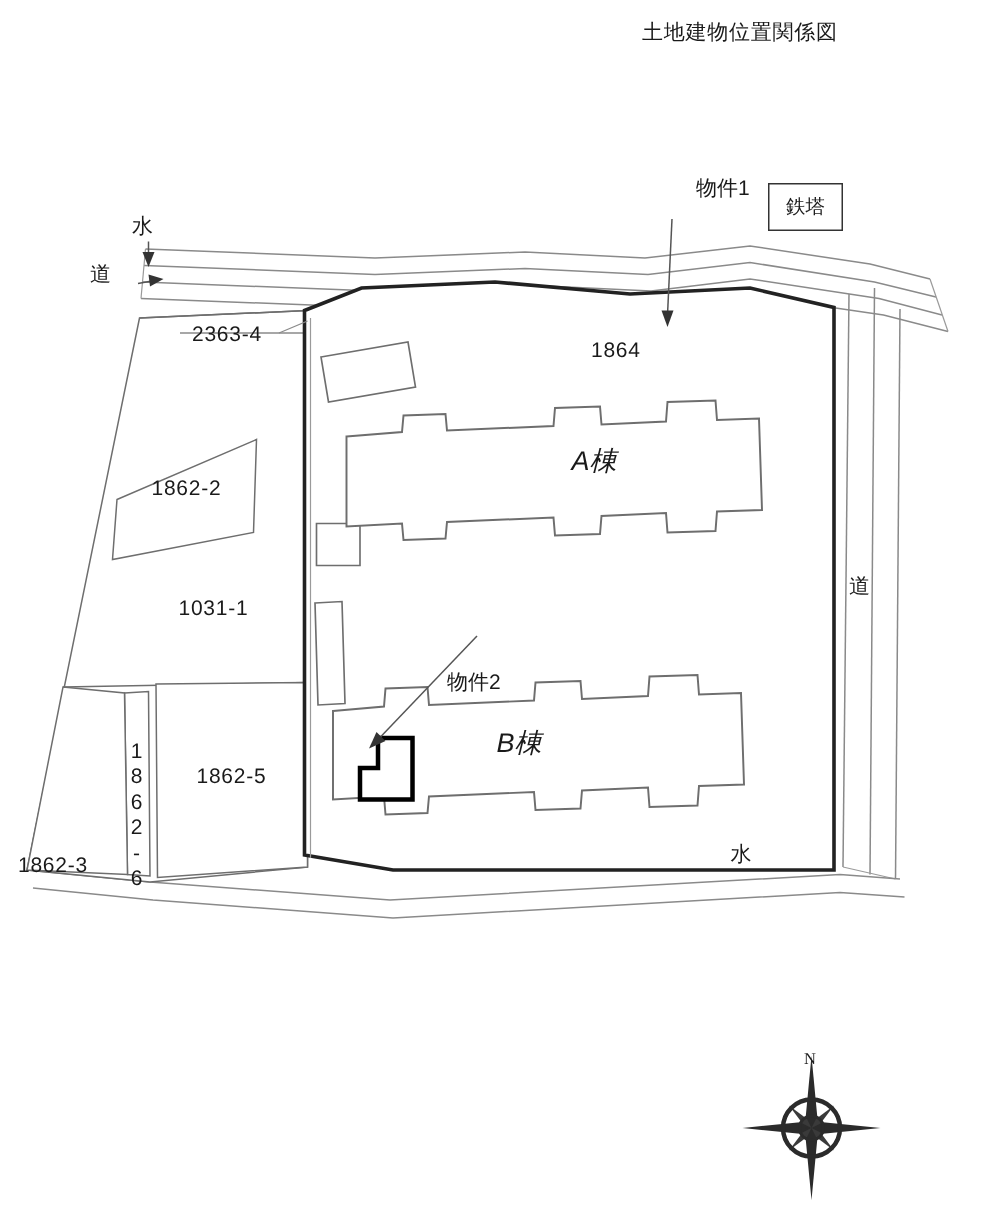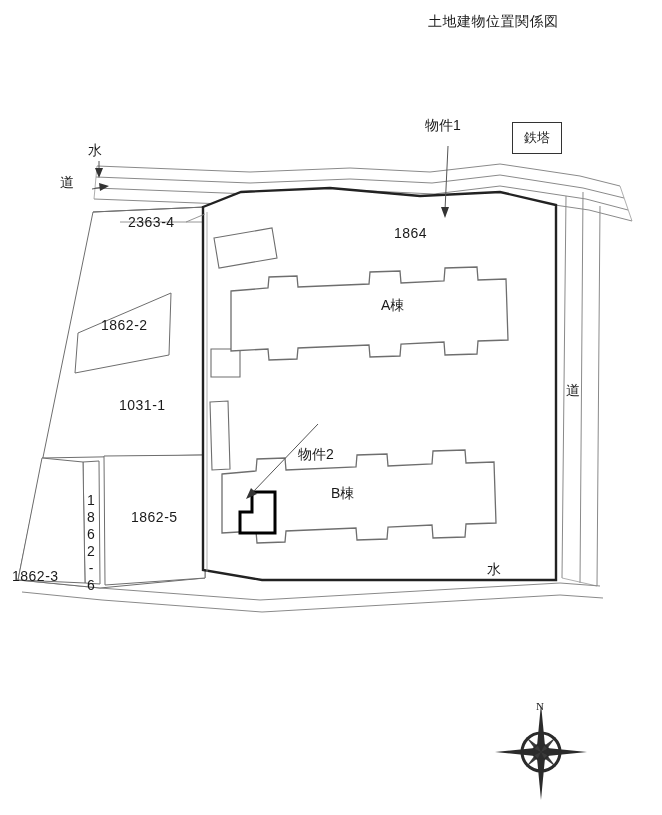--- a/index.html
+++ b/index.html
@@ -38,21 +38,22 @@
   }
   .title-lbl {
     font-size: 14px;
     letter-spacing: 0.5px;
   }
   .parcel-lbl {
     font-size: 14px;
     letter-spacing: 0.5px;
   }
   .bldg-lbl {
-    font-size: 14px;
+    font-size: 18px;
+    font-style: italic;
   }
   .kanji-lbl {
     font-size: 14px;
   }
   .tower-lbl {
     font-size: 13px;
   }
   .vert-lbl {
     writing-mode: vertical-rl;
     text-orientation: upright;
@@ -187,21 +188,21 @@
       <polygon points="15,15 3,6 0,0 6,3" fill="#3a3a3a"></polygon>
 
       <circle cx="0" cy="0" r="19" fill="none" stroke="#2b2b2b" stroke-width="3"></circle>
       <circle cx="0" cy="0" r="8" fill="none" stroke="#2b2b2b" stroke-width="2"></circle>
     </g>
 
   </svg>
 
   <div class="lbl title-lbl" style="left:428px; top:14px;">土地建物位置関係図</div>
 
-  <div class="lbl kanji-lbl" style="left:402px; top:118px;padding-left:23px;">物件1</div>
+  <div class="lbl kanji-lbl" style="left:441px; top:118px;padding-left:23px;">物件1</div>
 
   <div class="lbl kanji-lbl" style="left:298px; top:407px;margin-top:40px;">物件2</div>
 
   <div class="tower-box" style="left:512px; top:122px; width:48px; height:30px;">
     <span class="tower-lbl">鉄塔</span>
   </div>
 
   <div class="lbl kanji-lbl" style="left:88px; top:143px;">水</div>
 
   <div class="lbl kanji-lbl" style="left:60px; top:175px;">道</div>

